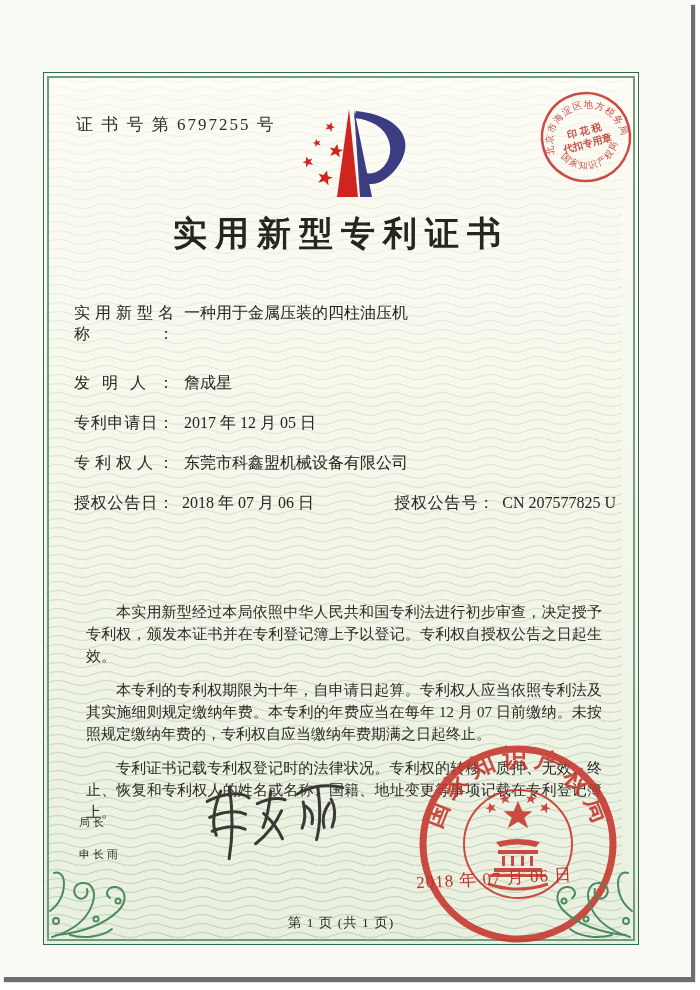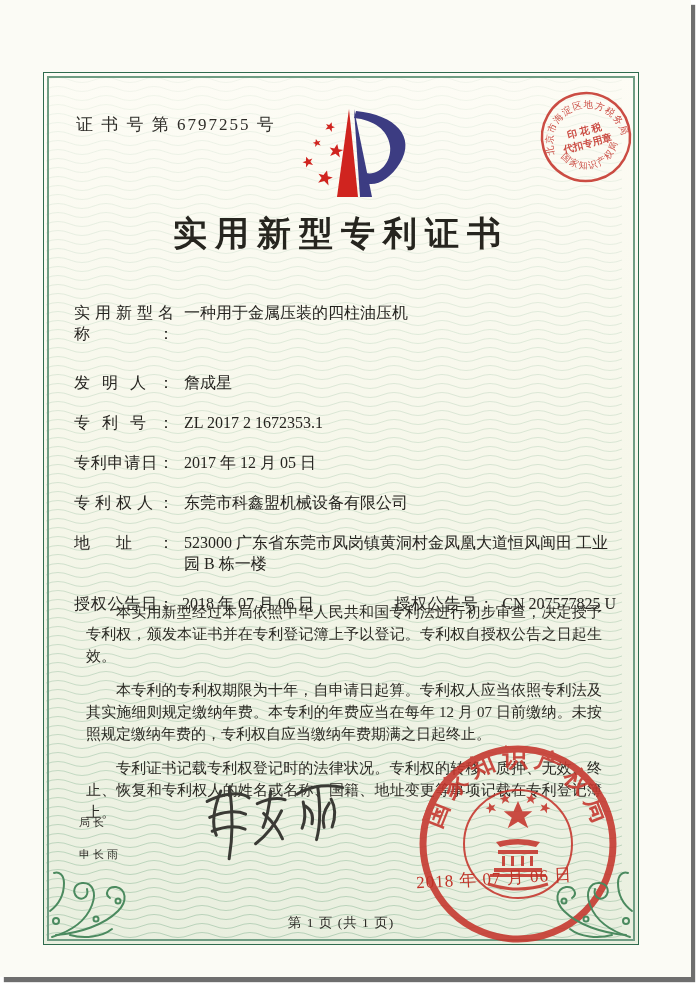--- a/index.html
+++ b/index.html
@@ -195,34 +195,26 @@
     <div class="fields">
       <div class="frow first">
         <span class="flabel">实用新型名称：</span>
         <span class="fvalue">一种用于金属压装的四柱油压机</span>
       </div>
       <div class="frow">
         <span class="flabel">发明人：</span>
         <span class="fvalue">詹成星</span>
       </div>
       <div class="frow">
-        <span class="flabel">专利号：</span>
-        <span class="fvalue">ZL 2017 2 1672353.1</span>
-      </div>
-      <div class="frow">
         <span class="flabel">专利申请日：</span>
         <span class="fvalue">2017 年 12 月 05 日</span>
       </div>
       <div class="frow">
         <span class="flabel">专利权人：</span>
         <span class="fvalue">东莞市科鑫盟机械设备有限公司</span>
-      </div>
-      <div class="frow">
-        <span class="flabel">地址：</span>
-        <span class="fvalue">523000 广东省东莞市凤岗镇黄洞村金凤凰大道恒风闽田 工业园 B 栋一楼</span>
       </div>
       <div class="grant-row">
         <span class="gpair">
           <span class="flabel">授权公告日：</span>
           <span>2018 年 07 月 06 日</span>
         </span>
         <span class="gpair">
           <span class="flabel">授权公告号：</span>
           <span>CN 207577825 U</span>
         </span>

